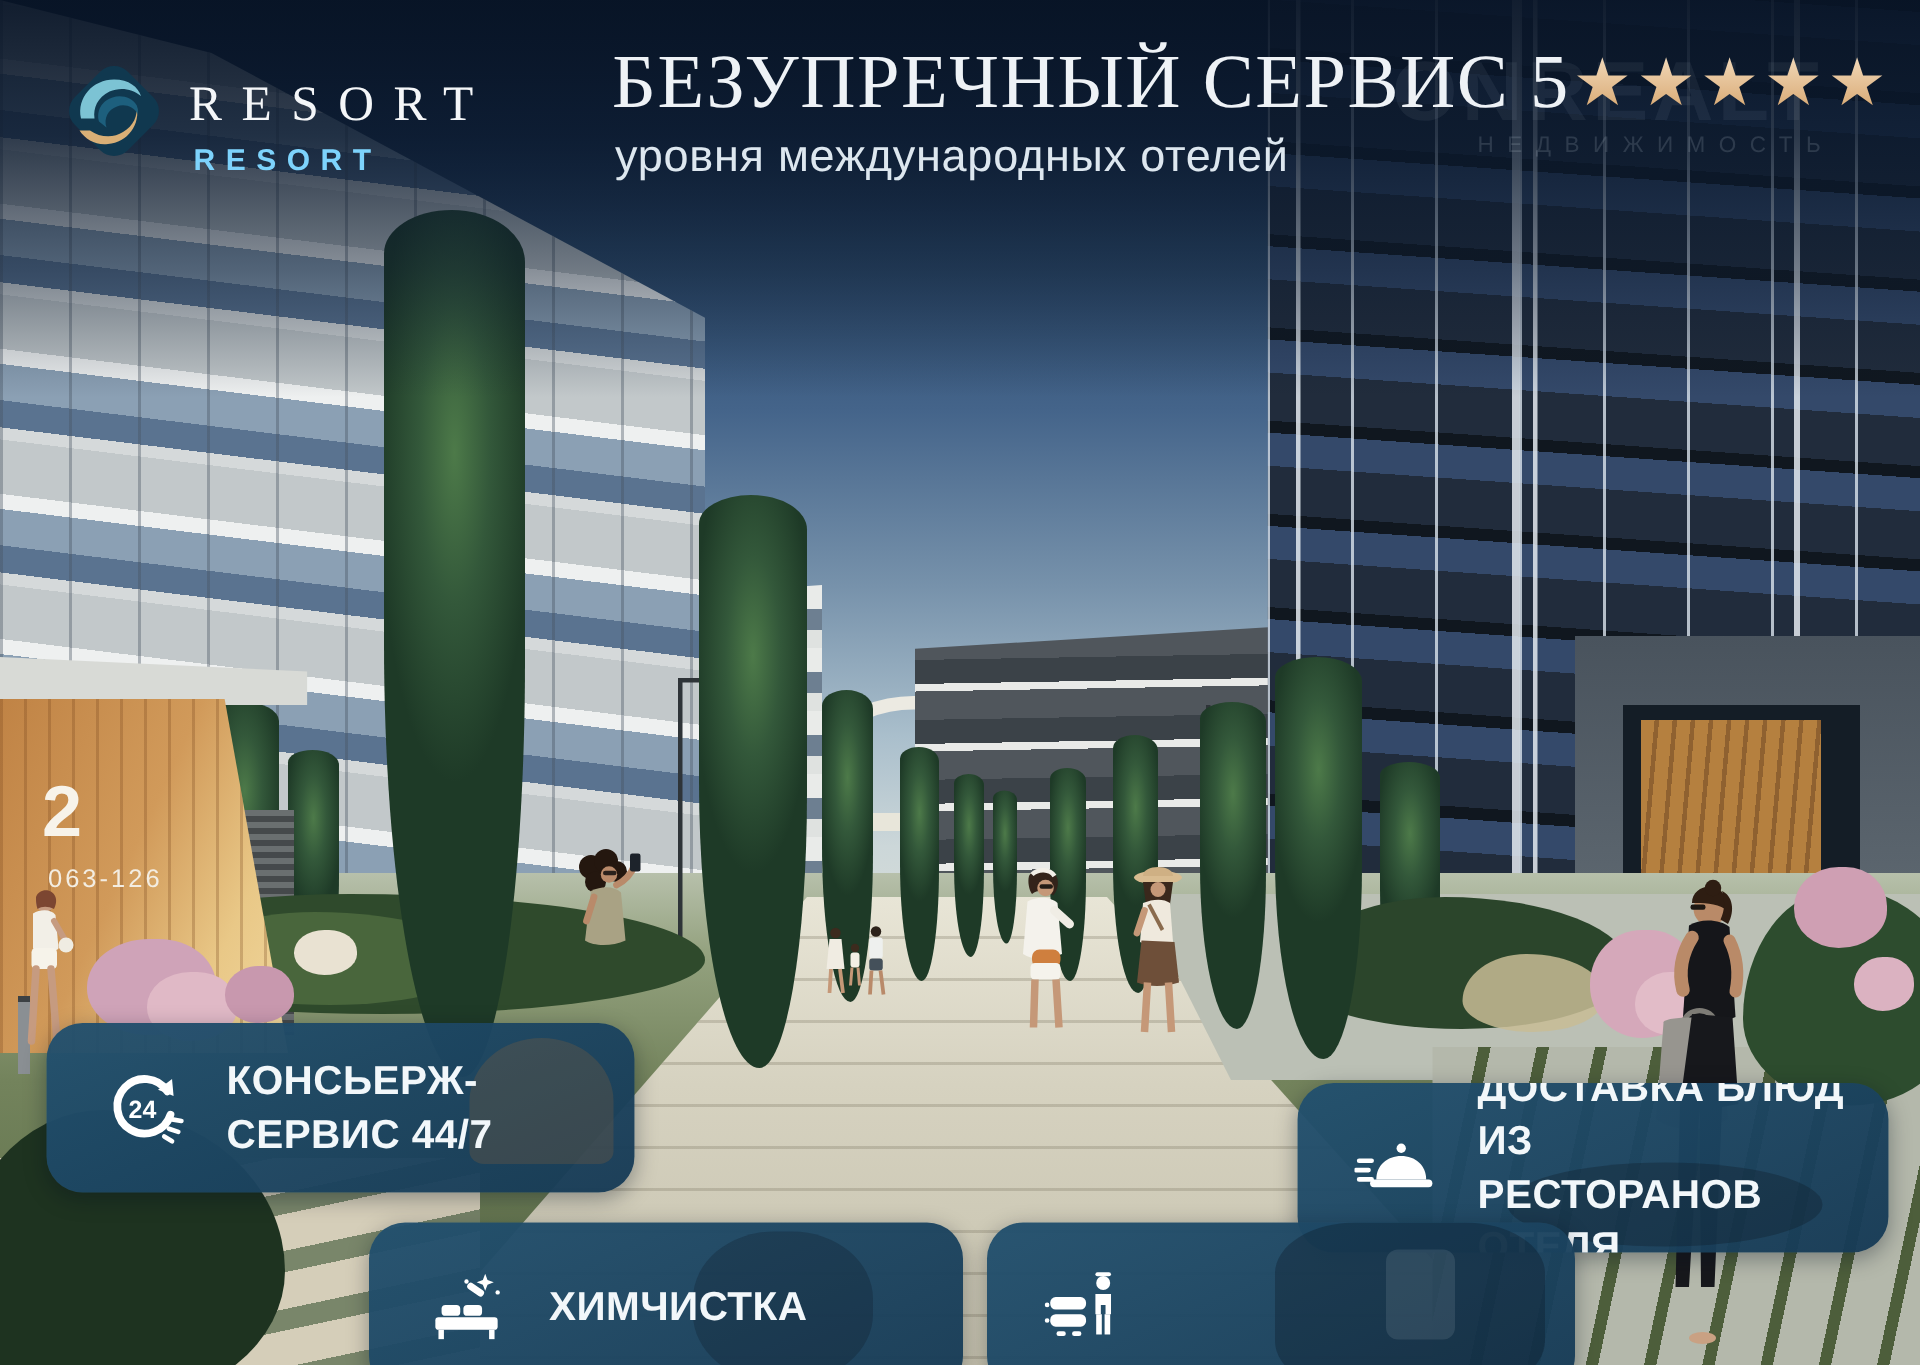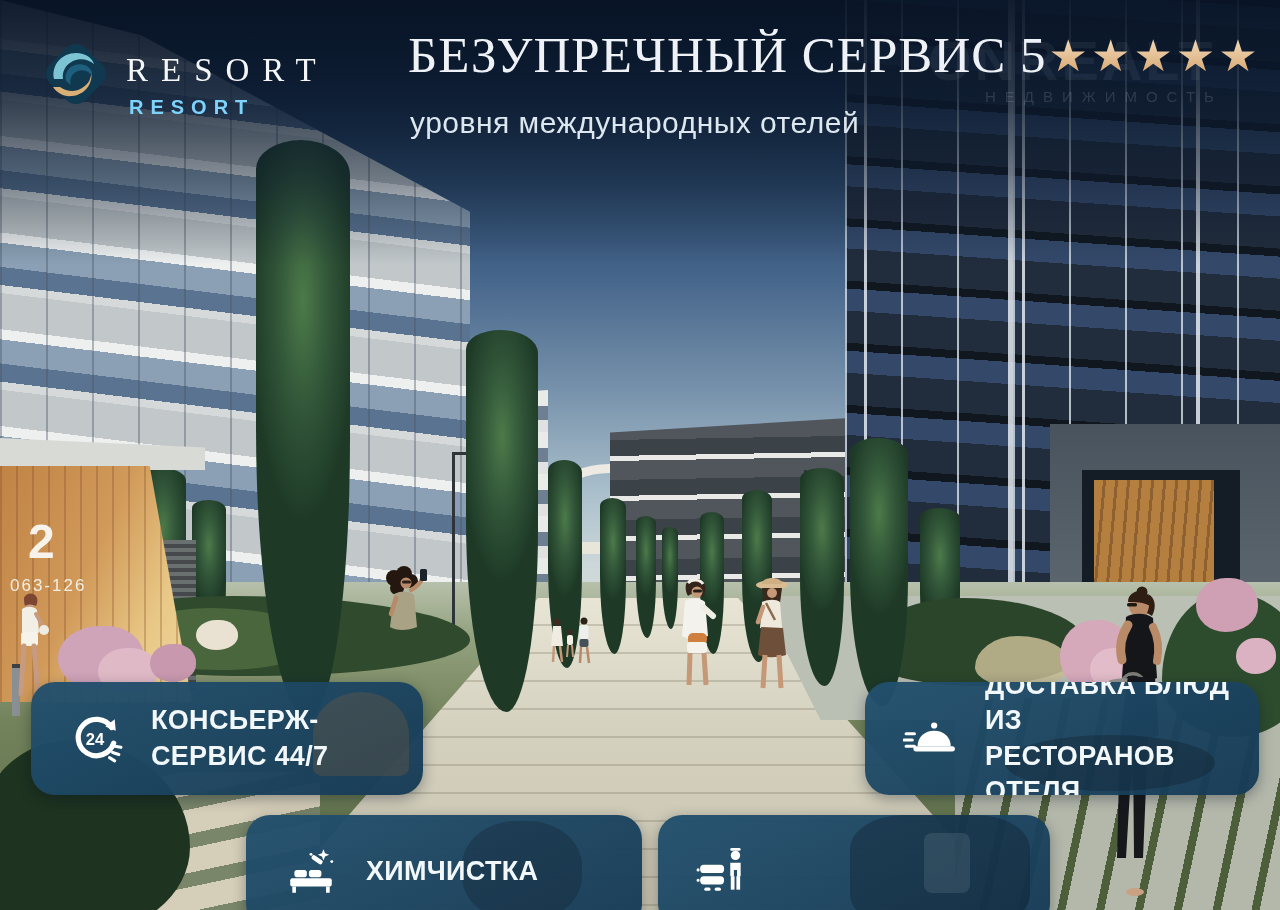--- a/index.html
+++ b/index.html
@@ -132,21 +132,21 @@
     <div class="abs steps"></div>
 
     <div class="abs lampPole z8" style="left:452px;top:452px;height:200px"></div>
     <div class="abs z8" style="left:452px;top:452px;width:26px;height:3px;background:#2e3438"></div>
     <div class="abs lampPole z8" style="left:804px;top:470px;height:160px"></div>
 
     <div class="abs slab z8"></div>
     <div class="abs louver z8"></div>
     <div class="abs portal z9"></div>
     <div class="abs signNum z10" style="left:28px;top:518px">2</div>
-    <div class="abs signRange z10" style="left:10px;top:576px">063-126</div>
+    <div class="abs signRange z10" style="left:32px;top:576px">063-126</div>
     <div class="abs bollard z10"></div>
 
     <div class="abs bush z8" style="left:40px;top:596px;width:430px;height:80px;background:#2f4a2c"></div>
     <div class="abs bush z8" style="left:120px;top:608px;width:200px;height:62px;background:#49663c"></div>
     <div class="abs bush z8" style="left:862px;top:598px;width:225px;height:88px;background:#2b452b"></div>
     <div class="abs bush z8" style="left:975px;top:636px;width:95px;height:52px;background:#c8bc95;opacity:.85"></div>
     <div class="abs bush z12" style="left:1162px;top:592px;width:145px;height:145px;background:#2d4c2e"></div>
     <div class="abs bush z12" style="left:-30px;top:740px;width:220px;height:195px;background:#1e3320"></div>
     <div class="abs fl z10" style="left:58px;top:626px;width:86px;height:64px;background:#cfa3b8"></div>
     <div class="abs fl z10" style="left:98px;top:648px;width:60px;height:46px;background:#e0b9c6"></div>
@@ -263,41 +263,41 @@
       <path d="M30 47c-2-7 2-14 9-16 6-2 13 0 16 5 1 2 1 4 1 6-3-5-9-7-14-5-6 2-9 8-7 14z" fill="#1d5f7d"></path>
     </svg>
   </div>
   <div class="abs brandName z50" style="left:126px;top:52px">RESORT</div>
   <div class="abs brandSub z50" style="left:129px;top:96px">RESORT</div>
 
   <div class="abs z50" style="left:408px;top:26px;display:flex;align-items:center;gap:2px">
     <span class="title">БЕЗУПРЕЧНЫЙ СЕРВИС 5</span>
     <span class="stars">★★★★★</span>
   </div>
-  <div class="abs subtitle z50" style="left:410px;top:106px">уровня международных отелей</div>
+  <div class="abs subtitle z50" style="left:410px;top:88px">уровня международных отелей</div>
 
   <div class="abs wmBig z25" style="left:928px;top:28px">ONREALT</div>
   <div class="abs wmSmall z25" style="left:985px;top:88px">НЕДВИЖИМОСТЬ</div>
 
   <div class="card" style="left:31px;top:682px;width:392px">
     <div class="ghost" style="right:14px;top:10px;width:96px;height:84px;background:rgba(135,98,58,.28);border-radius:50% 50% 10% 10%"></div>
     <svg width="54" height="54" viewBox="0 0 52 52">
       <path d="M43 30a17.5 17.5 0 1 1-2-15" fill="none" stroke="#fff" stroke-width="5" stroke-linecap="round"></path>
       <path d="M44 7l1 11-10-4z" fill="#fff"></path>
       <text x="25" y="32" font-size="16" font-weight="bold" fill="#fff" text-anchor="middle" font-family="Liberation Sans, sans-serif">24</text>
       <path d="M44 33l6 1M42 39l6 2M39 44l5 3" stroke="#fff" stroke-width="3" stroke-linecap="round"></path>
     </svg>
     <div class="cardTxt">
       <div>КОНСЬЕРЖ-</div>
       <div>СЕРВИС 44/7</div>
     </div>
   </div>
 
 
-  <div class="card" style="left:865px;top:682px;width:394px">
+  <div class="card" style="left:865px;top:722px;width:394px">
     <div class="ghost" style="left:140px;bottom:4px;width:210px;height:56px;border-radius:50%;background:rgba(12,24,34,.30)"></div>
     <svg width="54" height="54" viewBox="0 0 52 52">
       <circle cx="30" cy="13" r="3" fill="#fff"></circle>
       <path d="M14 33c0-9 7-15 16-15s16 6 16 15z" fill="#fff"></path>
       <rect x="10" y="33" width="40" height="5" rx="2.5" fill="#fff"></rect>
       <path d="M3 21h8M1 27h8M3 33h8" stroke="#fff" stroke-width="3" stroke-linecap="round"></path>
     </svg>
     <div class="cardTxt">
       <div>ДОСТАВКА БЛЮД ИЗ</div>
       <div>РЕСТОРАНОВ ОТЕЛЯ</div>

